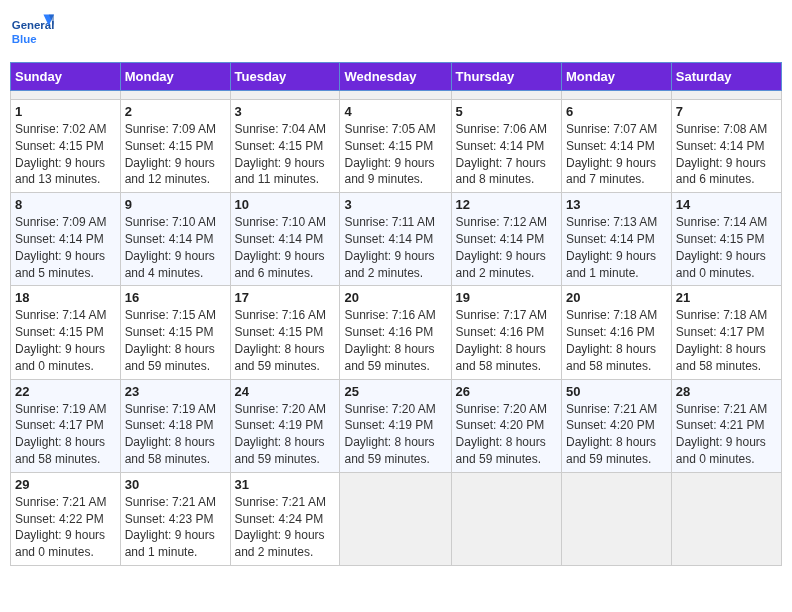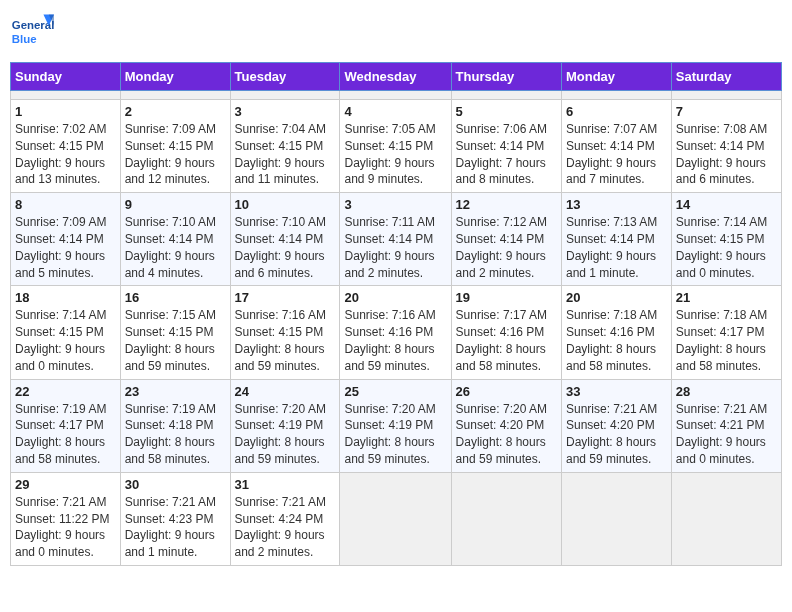--- a/index.html
+++ b/index.html
@@ -335,42 +335,42 @@
       </td>
         <td>
         <span class="day-num">26</span>
         <div class="day-info">
           <span>Sunrise: 7:20 AM</span><br>
           <span>Sunset: 4:20 PM</span><br>
           <span>Daylight: 8 hours and 59 minutes.</span>
         </div>
       </td>
         <td>
-        <span class="day-num">33</span>
+        <span class="day-num">50</span>
         <div class="day-info">
           <span>Sunrise: 7:21 AM</span><br>
           <span>Sunset: 4:20 PM</span><br>
           <span>Daylight: 8 hours and 59 minutes.</span>
         </div>
       </td>
         <td>
         <span class="day-num">28</span>
         <div class="day-info">
           <span>Sunrise: 7:21 AM</span><br>
           <span>Sunset: 4:21 PM</span><br>
           <span>Daylight: 9 hours and 0 minutes.</span>
         </div>
       </td>
       </tr>
       <tr>
         <td>
         <span class="day-num">29</span>
         <div class="day-info">
           <span>Sunrise: 7:21 AM</span><br>
-          <span>Sunset: 11:22 PM</span><br>
+          <span>Sunset: 4:22 PM</span><br>
           <span>Daylight: 9 hours and 0 minutes.</span>
         </div>
       </td>
         <td>
         <span class="day-num">30</span>
         <div class="day-info">
           <span>Sunrise: 7:21 AM</span><br>
           <span>Sunset: 4:23 PM</span><br>
           <span>Daylight: 9 hours and 1 minute.</span>
         </div>

